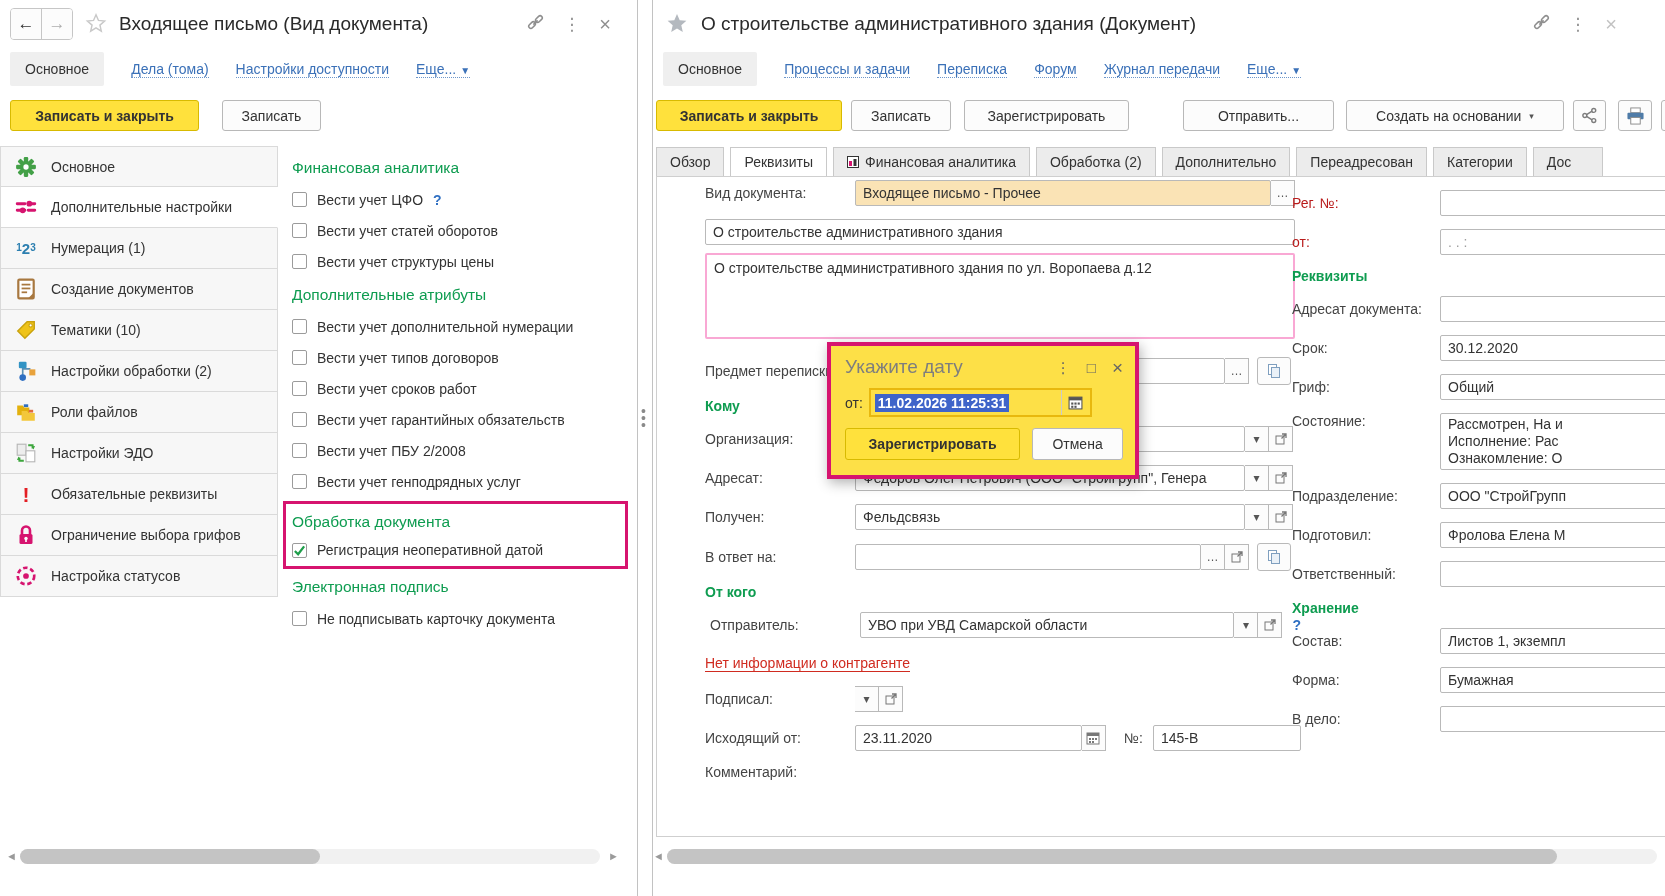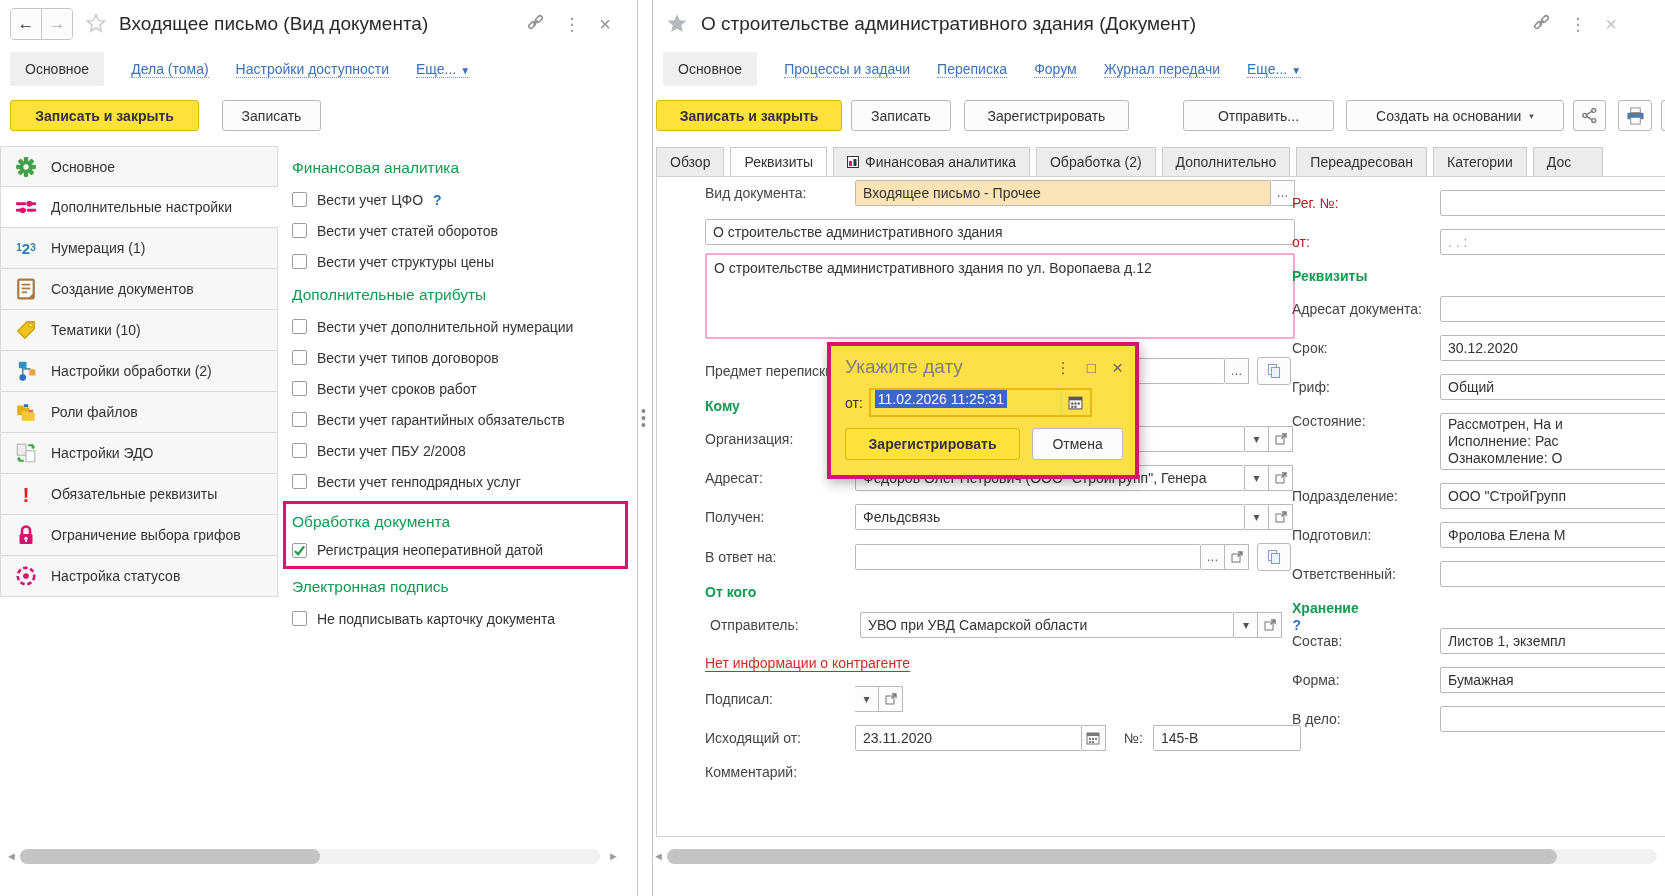--- a/index.html
+++ b/index.html
@@ -82,21 +82,21 @@
   .mbox{border:1px solid #B9B9B9;border-radius:2px;box-sizing:border-box;padding:2px 7px;line-height:17px;overflow:hidden;}
 
   
   .dlg{position:absolute;left:174px;top:342px;width:312px;height:137px;box-sizing:border-box;background:#fde047;
        border:4px solid #D6146F;box-shadow:2px 4px 12px rgba(0,0,0,.3);z-index:20;}
   .dlg-hdr{display:flex;align-items:center;padding:10px 12px 0 14px;}
   .dlg-title{font-size:19px;color:#7E7E7E;flex:1;}
   .dlg-ico{color:#666;font-size:15px;margin-left:16px;cursor:pointer;line-height:1;}
   .dlg-row{display:flex;align-items:center;padding:10px 12px 0 14px;}
   .datewrap{border:2px solid #E8B80E;display:flex;align-items:center;margin-left:6px;height:29px;box-sizing:border-box;}
-  .dateinp{height:25px;display:flex;align-items:flex-start;padding:0 4px;width:190px;box-sizing:border-box;}
+  .dateinp{height:25px;display:flex;align-items:center;padding:8px 4px;width:190px;box-sizing:border-box;font-weight:bold;}
   .dsel{background:#3F64C9;color:#fff;padding:1px 3px;white-space:nowrap;}
   .dcal{width:28px;height:25px;border-left:1px solid #C9C9C9;display:flex;align-items:center;justify-content:center;cursor:pointer;}
   .dlg-btns{display:flex;gap:12px;padding:11px 12px 0 14px;}
   .dbtn{height:32px;box-sizing:border-box;border:1px solid #B8B8B8;border-radius:3px;background:#FCFCFC;
         display:flex;align-items:center;justify-content:center;cursor:pointer;padding:0 18px;}
   .dbtn-y{background:#FFE13C;border-color:#D8BA00;font-weight:bold;}
 
   
   .hscroll{position:absolute;top:848px;height:17px;}
   .track{position:absolute;top:1px;height:15px;background:#F1F1F1;border-radius:8px;}

